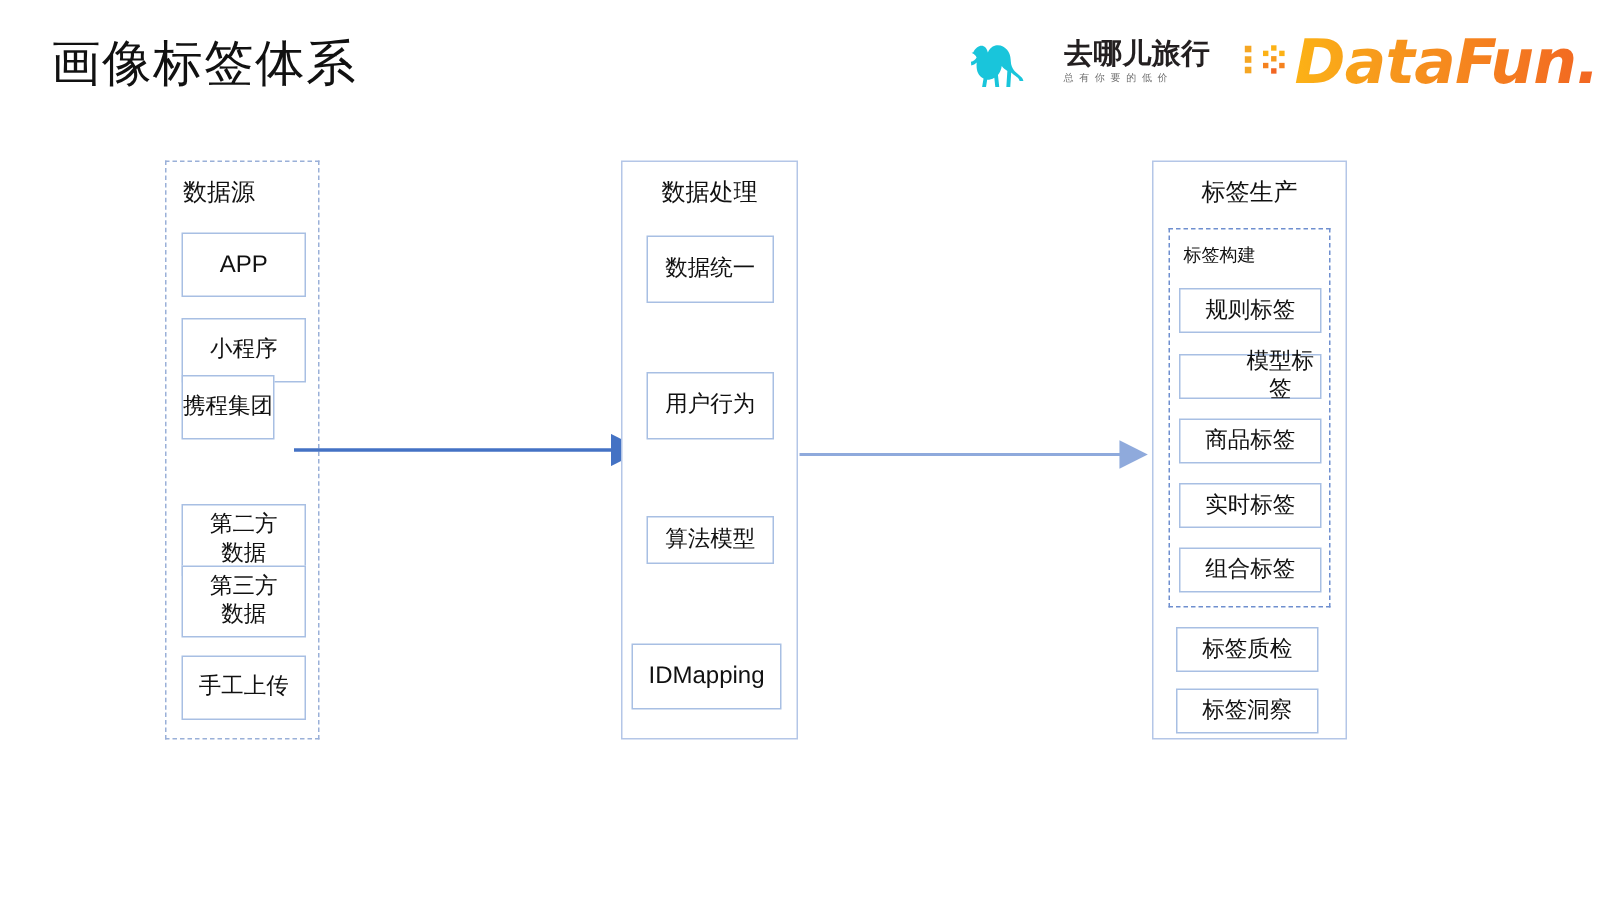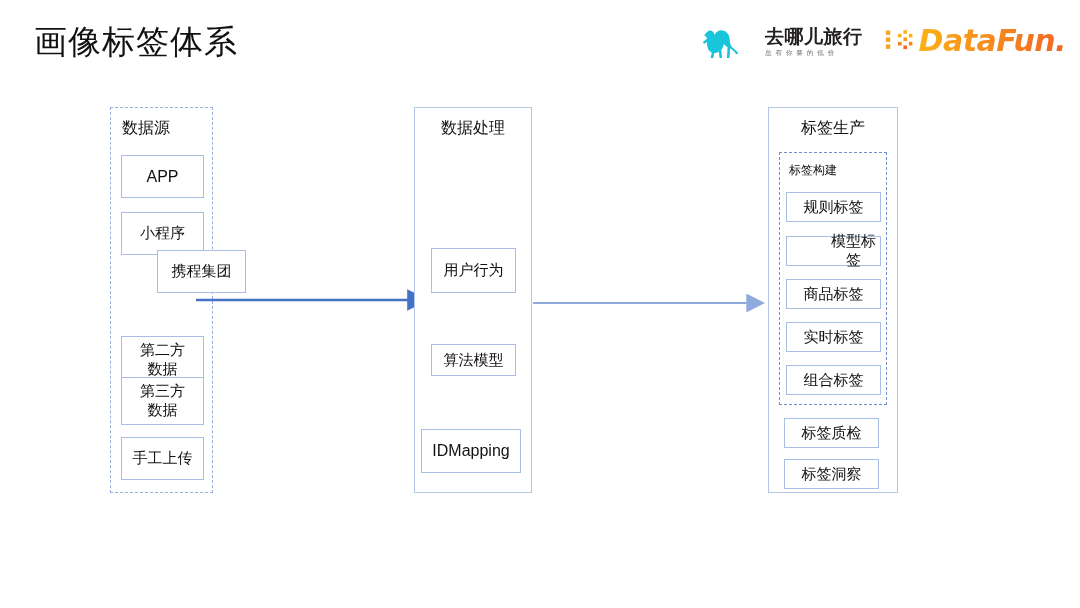--- a/index.html
+++ b/index.html
@@ -64,21 +64,21 @@
     white-space: nowrap;
     transform: scale(0.95);
     transform-origin: left center;
   }
   .qunar-dots { display: block; width: 7px; height: 24px; }
 
   .datafun-logo { display: flex; align-items: center; gap: 3px; }
   .df-dots { display: block; width: 18px; height: 22px; }
   .df-word {
     font-family: "DejaVu Sans", sans-serif;
-    font-size: 30px;
+    font-size: 41px;
     font-weight: 700;
     font-style: italic;
     letter-spacing: -0.5px;
     line-height: 1;
     background: linear-gradient(90deg, #fcb216 0%, #f79a1c 28%, #f5821f 60%, #f26522 100%);
     -webkit-background-clip: text;
     background-clip: text;
     color: transparent;
     white-space: nowrap;
   }
@@ -168,39 +168,40 @@
   </div>
 </div>
 
 <div id="diagram">
 
   <div class="column col-dashed" style="left:110px; top:107px; width:103px; height:386px;"></div>
   <div class="col-title" style="left:122px; top:118px;">数据源</div>
 
   <div class="node" style="left:121px; top:212px; width:83px; height:43px;">小程序</div>
   <div class="node latin" style="left:121px; top:155px; width:83px; height:43px;">APP</div>
-  <div class="node" style="left:121px; top:250px; width:89px; height:43px;margin-left:36px;">携程集团</div>
+  <div class="node" style="left:121px; top:250px; width:62px; height:43px;">携程集团</div>
   <div class="node" style="left:121px; top:336px; width:83px; height:48px;">第二方
 数据</div>
   <div class="node" style="left:121px; top:377px; width:83px; height:48px;">第三方
 数据</div>
   <div class="node" style="left:121px; top:437px; width:83px; height:43px;">手工上传</div>
 
   <svg class="arrow-svg" style="left:196px; top:288px; width:240px; height:24px;" viewBox="0 0 240 24">
     <defs>
       <marker id="ah1" markerWidth="9" markerHeight="9" refX="7" refY="4.5" orient="auto">
         <path d="M0,0 L9,4.5 L0,9 z" fill="#4472c4"></path>
       </marker>
     </defs>
     <line x1="0" y1="12" x2="228" y2="12" stroke="#4472c4" stroke-width="2.4" marker-end="url(#ah1)"></line>
   </svg>
 
   <div class="column col-solid" style="left:414px; top:107px; width:118px; height:386px;"></div>
   <div class="col-title" style="left:414px; top:118px; width:118px; text-align:center;">数据处理</div>
 
+  <div class="node" style="left:431px; top:157px; width:85px; height:45px;">数据统一</div>
   <div class="node" style="left:431px; top:248px; width:85px; height:45px;">用户行为</div>
   <div class="node" style="left:431px; top:344px; width:85px; height:32px;">算法模型</div>
   <div class="node latin" style="left:421px; top:429px; width:100px; height:44px;">IDMapping</div>
 
   <svg class="arrow-svg" style="left:533px; top:293px; width:240px; height:20px;" viewBox="0 0 240 20">
     <defs>
       <marker id="ah2" markerWidth="9" markerHeight="9" refX="7" refY="4.5" orient="auto">
         <path d="M0,0 L9,4.5 L0,9 z" fill="#8faadc"></path>
       </marker>
     </defs>

